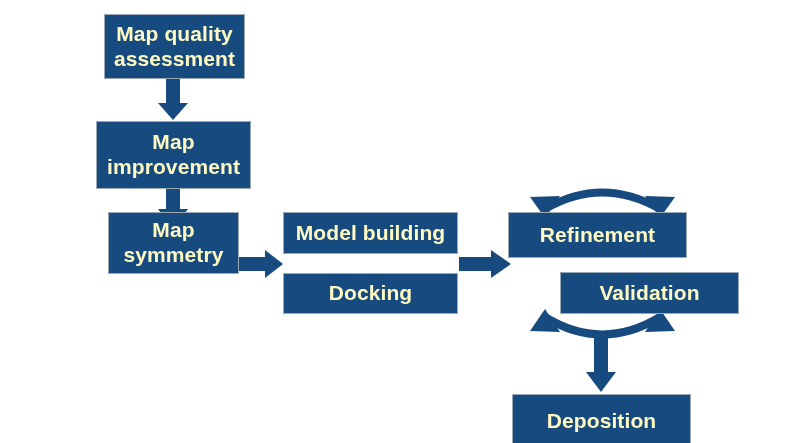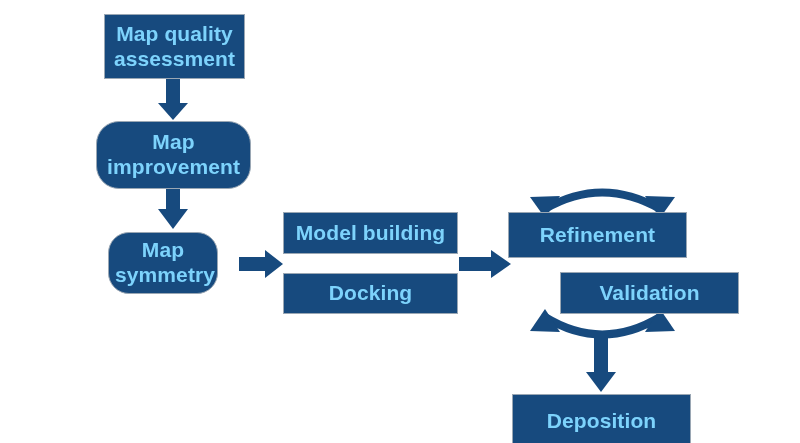--- a/index.html
+++ b/index.html
@@ -14,21 +14,21 @@
     position: relative;
     width: 800px;
     height: 443px;
     background: #ffffff;
     overflow: hidden;
   }
   .node {
     position: absolute;
     box-sizing: border-box;
     background: #174A7E;
-    color: #7dd3fc;
+    color: #fef9c3;
     display: flex;
     align-items: center;
     justify-content: center;
     text-align: center;
     line-height: 1.18;
     font-weight: 700;
     font-size: 21px;
     letter-spacing: 0.1px;
     padding: 2px 6px;
     border: 1px solid #9aa7b4;
@@ -40,22 +40,22 @@
   .svg-layer {
     position: absolute;
     left: 0;
     top: 0;
     width: 800px;
     height: 443px;
     pointer-events: none;
   }
   
   #node-map-quality      { left: 104px; top: 14px;  width: 141px; height: 65px; }
-  #node-map-improvement  { left: 96px;  top: 121px; width: 155px; height: 68px; border-radius: 23px; }
-  #node-map-symmetry     { left: 108px; top: 232px; width: 110px; height: 62px; border-radius: 21px; }
+  #node-map-improvement  { left: 96px;  top: 121px; width: 155px; height: 68px; }
+  #node-map-symmetry     { left: 108px; top: 212px; width: 131px; height: 62px; }
   #node-model-building   { left: 283px; top: 212px; width: 175px; height: 42px; }
   #node-docking          { left: 283px; top: 273px; width: 175px; height: 41px; }
   #node-refinement       { left: 508px; top: 212px; width: 179px; height: 46px; }
   #node-validation       { left: 512px; top: 272px; width: 179px; height: 42px; margin-left: 48px; }
   #node-deposition       { left: 512px; top: 394px; width: 179px; height: 54px; }
 </style>
 </head>
 <body>
 
 <div id="canvas">

